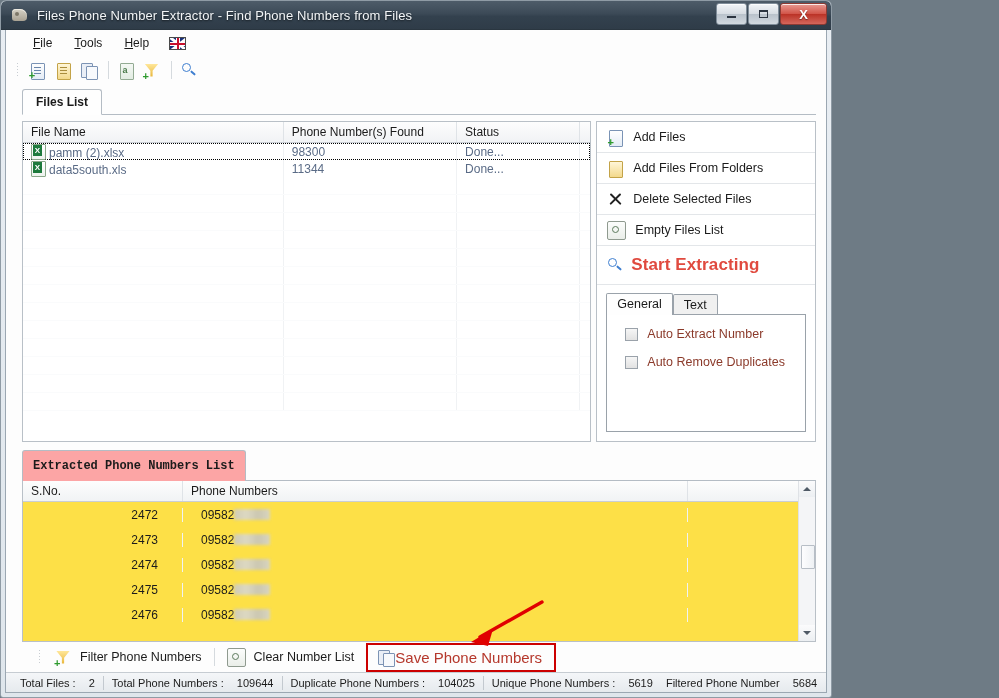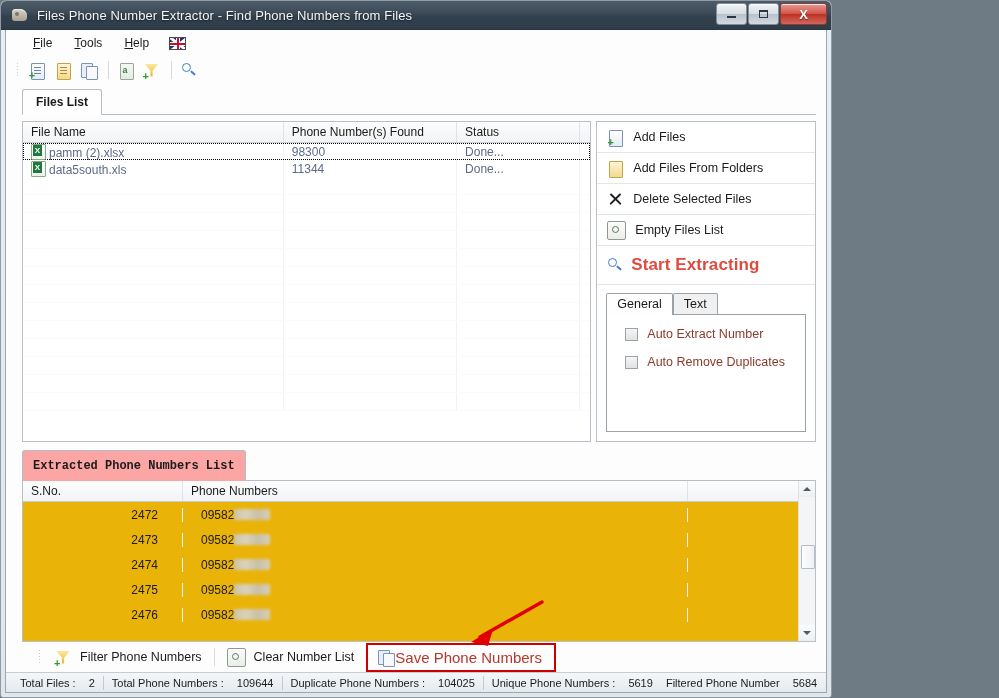--- a/index.html
+++ b/index.html
@@ -218,21 +218,21 @@
     width:17px;height:17px;position:relative;flex:0 0 auto;
   }
   .copyico .p1{position:absolute;left:0;top:1px;width:10px;height:13px;background:#e9eef6;border:1px solid #7c93b4;border-radius:1px;}
   .copyico .p2{position:absolute;left:5px;top:4px;width:10px;height:12px;background:#f7f9fc;border:1px solid #7c93b4;border-radius:1px;}
 
   
   .optbox{flex:1 1 auto;padding:8px 9px 9px 9px;box-sizing:border-box;}
   .optinner{
     height:100%;box-sizing:border-box;display:flex;flex-direction:column;
   }
-  .opttabs{display:flex;align-items:flex-start;}
+  .opttabs{display:flex;align-items:flex-end;}
   .opttab{
     padding:3px 10px;font-size:12.5px;color:#1b1b1b;background:#f0f0f0;
     border:1px solid #9aa2aa;border-bottom:none;border-radius:2px 2px 0 0;cursor:default;
   }
   .opttab.active{background:#fefefe;position:relative;z-index:2;padding-bottom:4px;}
   .optbody{
     flex:1 1 auto;border:1px solid #9aa2aa;margin-top:-1px;background:#fff;
     padding:12px 0 0 18px;box-sizing:border-box;
   }
   .optrow{display:flex;align-items:center;margin-bottom:14px;cursor:default;}
@@ -245,21 +245,21 @@
 
   
   .lowerwrap{flex:1 1 auto;padding:8px 10px 0 16px;box-sizing:border-box;display:flex;flex-direction:column;}
   .lowertabs{display:flex;align-items:flex-end;}
   .ltab{
     padding:8px 10px;font-size:12px;font-weight:bold;color:#1b1b1b;background:#fca5a5;
     border:1px solid #b4bcc4;border-bottom:none;border-radius:3px 3px 0 0;cursor:default;font-family:Liberation Mono, monospace;
   }
   .ltabfill{flex:1 1 auto;border-bottom:1px solid #b4bcc4;height:1px;}
   .numpanel{
-    flex:1 1 auto;border:1px solid #b9c0c7;border-top:none;background:#eab308;
+    flex:1 1 auto;border:1px solid #b9c0c7;border-top:none;background:#fde047;
     position:relative;overflow:hidden;display:flex;flex-direction:column;
   }
   .nhead{
     display:flex;height:20px;background:linear-gradient(to bottom,#fdfdfd,#f1f3f5);
     border-bottom:1px solid #c9ced4;font-size:12px;color:#1b1b1b;flex:0 0 auto;
   }
   .nh{padding:3px 0 0 8px;box-sizing:border-box;border-right:1px solid #dfe3e7;white-space:nowrap;}
   .nh.n1{width:160px;}
   .nh.n2{width:505px;}
   .nh.n3{flex:1 1 auto;border-right:none;}

